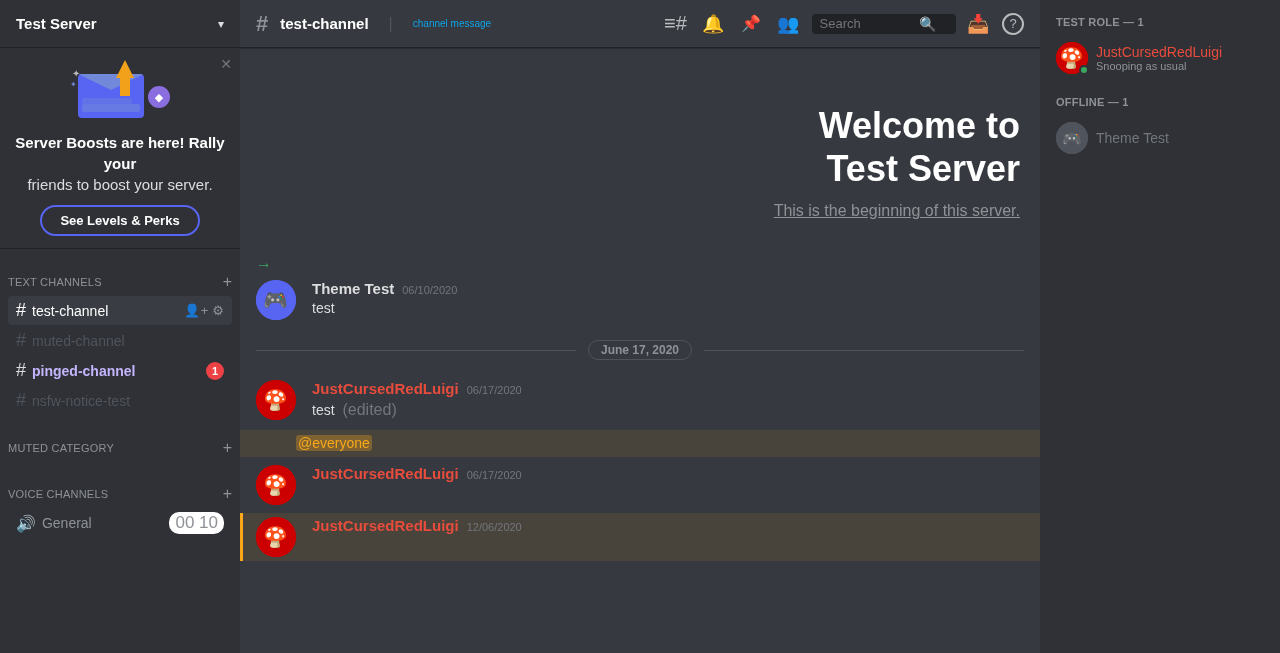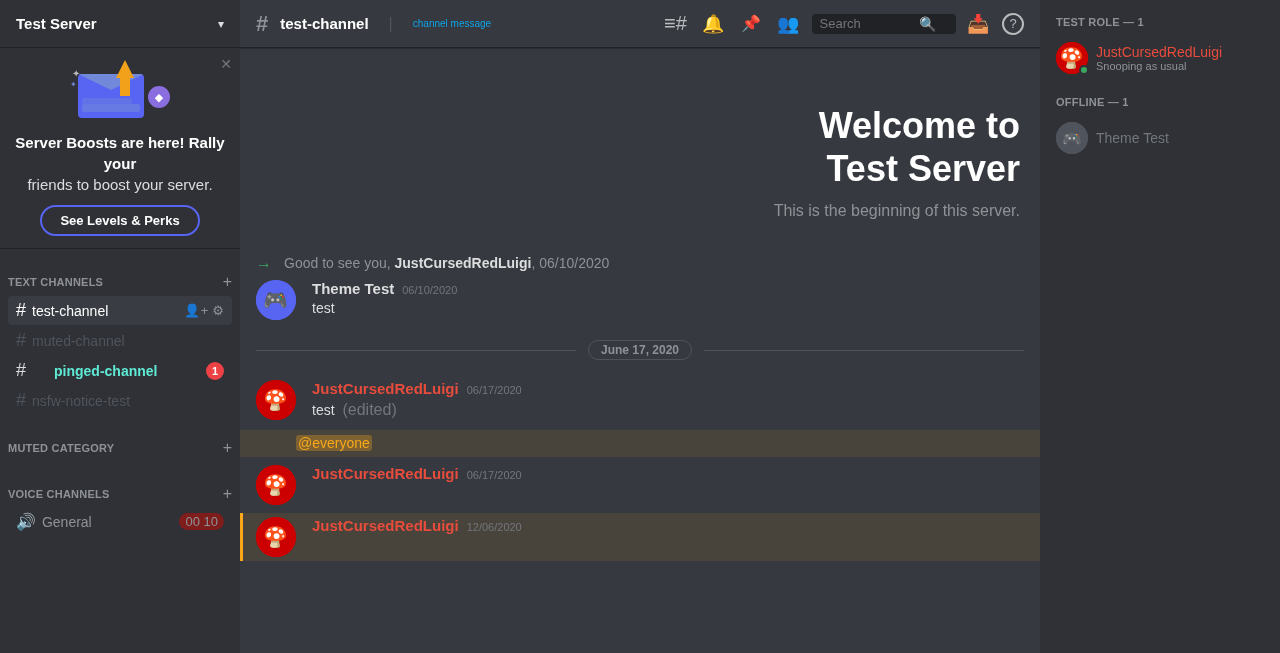--- a/index.html
+++ b/index.html
@@ -19,34 +19,34 @@
     .boost-banner-text { font-size: 15px; color: #dcddde; text-align: center; line-height: 1.4; }
     .boost-banner-text strong { color: #fff; }
     .boost-btn { display: block; margin: 10px auto 0; background: transparent; border: 2px solid #5865f2; color: #fff; padding: 6px 14px; border-radius: 20px; font-size: 13px; font-weight: 600; cursor: pointer; text-align: center; width: 160px; }
 
     
     .channel-list { flex: 1; overflow-y: auto; padding: 8px 0; }
     .channel-list::-webkit-scrollbar { width: 4px; }
     .channel-list::-webkit-scrollbar-thumb { background: #202225; border-radius: 2px; }
 
     .category-header { display: flex; align-items: center; justify-content: space-between; padding: 16px 8px 4px 8px; cursor: pointer; }
-    .category-name { font-size: 11px; font-weight: 700; color: #8e9297; text-transform: uppercase; letter-spacing: 0.02em; }
+    .category-name { font-size: 11px; font-weight: 400; color: #8e9297; text-transform: uppercase; letter-spacing: 0.02em; }
     .category-add { color: #8e9297; font-size: 16px; cursor: pointer; }
 
     .channel-item { display: flex; align-items: center; padding: 4px 8px; border-radius: 4px; margin: 1px 8px; cursor: pointer; color: #8e9297; font-size: 15px; position: relative; }
     .channel-item.active { background: #393c43; color: #fff; }
     .channel-item.muted { color: #4f545c; }
     .channel-hash { margin-right: 6px; font-size: 18px; color: inherit; }
     .channel-name { flex: 1; font-size: 14px; font-weight: 500; }
     .channel-badge { background: #ed4245; color: #fff; border-radius: 50%; width: 18px; height: 18px; font-size: 11px; display: flex; align-items: center; justify-content: center; font-weight: 700; }
     .channel-icons { display: flex; gap: 4px; color: #8e9297; font-size: 12px; }
 
     .voice-channel { display: flex; align-items: center; padding: 4px 8px; border-radius: 4px; margin: 1px 8px; cursor: pointer; color: #8e9297; }
     .voice-icon { margin-right: 6px; font-size: 16px; }
-    .voice-count { display: flex; align-items: center; gap: 2px; margin-left: auto; background: #7f1d1d; border-radius: 10px; padding: 1px 6px; font-size: 13px; color: #8e9297; }
+    .voice-count { display: flex; align-items: center; gap: 2px; margin-left: auto; background: #ffffff; border-radius: 10px; padding: 1px 6px; font-size: 17px; color: #8e9297; }
 
     
     .chat-main { flex: 1; display: flex; flex-direction: column; background: #36393f; overflow: hidden; }
 
     
     .chat-topbar { height: 48px; background: #36393f; border-bottom: 1px solid #202225; display: flex; align-items: center; padding: 0 16px; gap: 12px; flex-shrink: 0; box-shadow: 0 1px 0 rgba(0,0,0,0.2); }
     .topbar-channel-hash { color: #8e9297; font-size: 22px; font-weight: 700; }
     .topbar-channel-name { font-weight: 700; font-size: 15px; color: #fff; }
     .topbar-divider { color: #4f545c; margin: 0 8px; }
     .topbar-desc { color: #0ea5e9; font-size: 10px; }
@@ -57,21 +57,21 @@
     .search-input { background: transparent; border: none; outline: none; color: #8e9297; font-size: 13px; width: 100px; }
     .search-icon-small { color: #8e9297; font-size: 14px; }
 
     
     .chat-messages { flex: 1; overflow-y: auto; padding: 16px 0; }
     .chat-messages::-webkit-scrollbar { width: 8px; }
     .chat-messages::-webkit-scrollbar-thumb { background: #202225; border-radius: 4px; }
 
     .welcome-section { text-align: right; padding: 40px 20px 30px; }
     .welcome-title { font-size: 36px; font-weight: 800; color: #fff; line-height: 1.2; margin-bottom: 12px; }
-    .welcome-subtitle { color: #8e9297; font-size: 16px; }
+    .welcome-subtitle { color: #8e9297; font-size: 16px; text-decoration: underline; }
 
     .message-group { padding: 4px 16px; display: flex; align-items: flex-start; gap: 16px; margin-bottom: 4px; }
     .avatar { width: 40px; height: 40px; border-radius: 50%; flex-shrink: 0; display: flex; align-items: center; justify-content: center; font-size: 18px; }
     .avatar-theme-test { background: #5865f2; }
     .avatar-luigi { background: #cc0000; }
     .message-content { flex: 1; }
     .message-header { display: flex; align-items: baseline; gap: 8px; margin-bottom: 2px; }
     .message-author { font-weight: 600; font-size: 15px; cursor: pointer; }
     .author-luigi { color: #e74c3c; }
     .author-theme { color: #dcddde; }
@@ -165,21 +165,21 @@
       </div>
     </div>
 
     <div class="channel-item muted">
       <span class="channel-hash">#</span>
       <span class="channel-name">muted-channel</span>
     </div>
 
     <div class="channel-item" style="color:#dcddde;">
       <span class="channel-hash" style="color:#dcddde;">#</span>
-      <span class="channel-name" style="color:#5eead4;font-weight:600;margin-left:22px;">pinged-channel</span>
+      <span class="channel-name" style="color:#c4b5fd;font-weight:600;">pinged-channel</span>
       <span class="channel-badge">1</span>
     </div>
 
     <div class="channel-item muted">
       <span class="channel-hash">#</span>
       <span class="channel-name">nsfw-notice-test</span>
     </div>
 
     <div class="category-header" style="margin-top:8px;">
       <span class="category-name">MUTED CATEGORY</span>
@@ -228,23 +228,20 @@
     <div class="welcome-section">
       <div class="welcome-title">
         <span>Welcome to</span><br>
         <span>Test Server</span>
       </div>
       <div class="welcome-subtitle">This is the beginning of this server.</div>
     </div>
 
     <div class="system-message">
       <span class="system-arrow">→</span>
-      <span class="system-text">
-        Good to see you, <strong>JustCursedRedLuigi</strong>, 06/10/2020
-      </span>
     </div>
 
     <div class="message-group">
       <div class="avatar avatar-theme-test">
         <div class="discord-default">🎮</div>
       </div>
       <div class="message-content">
         <div class="message-header">
           <span class="message-author author-theme">Theme Test</span>
           <span class="message-timestamp">06/10/2020</span>

